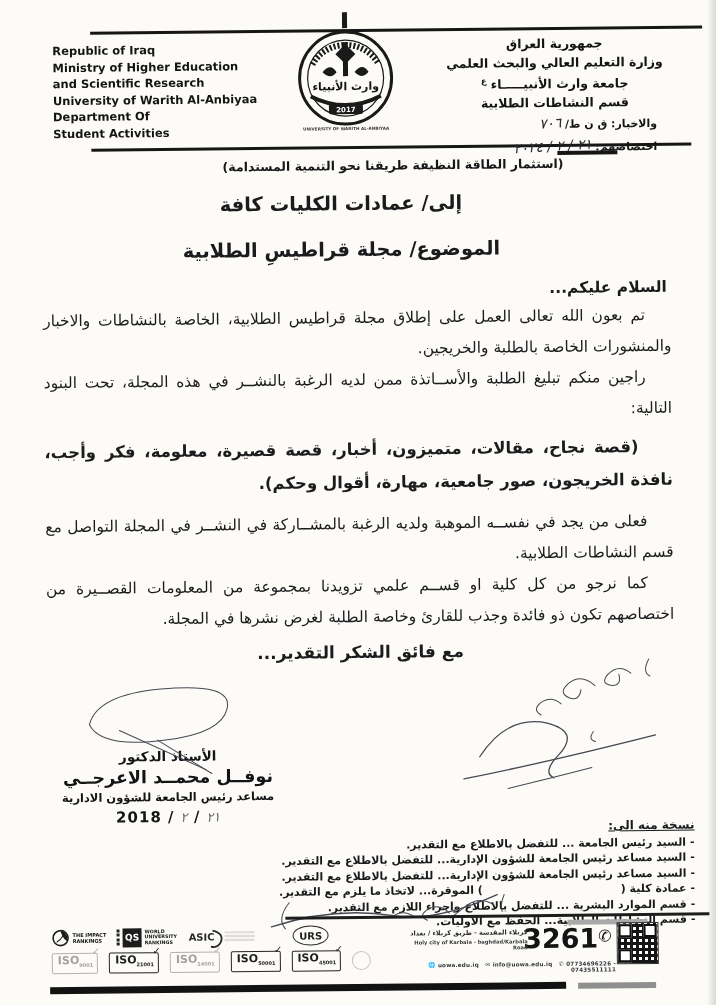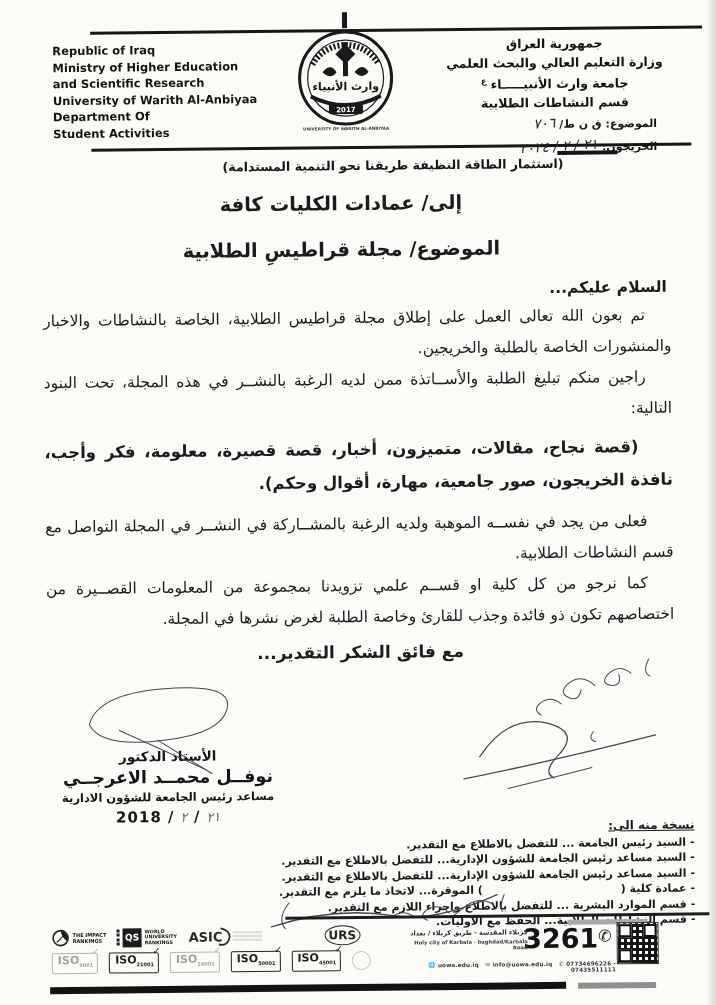--- a/index.html
+++ b/index.html
@@ -87,25 +87,25 @@
 
   .rank-row{position:absolute;left:46px;top:925px;display:flex;align-items:center;gap:10px;}
   .rank-impact{display:flex;align-items:center;gap:3px;}
   .rank-impact .txt{font-size:5px;font-weight:bold;line-height:6px;width:34px;color:#111;}
   .qs-group{display:flex;align-items:center;gap:3px;}
   .qs-dots{display:flex;flex-direction:column;gap:1.5px;}
   .qs-dots i{width:3px;height:3px;background:#222;}
   .qs-box{width:19px;height:19px;background:#1c1c1c;color:#fff;font-size:9px;font-weight:bold;
     display:flex;align-items:center;justify-content:center;}
   .wur-txt{font-size:4.8px;font-weight:bold;line-height:5.5px;width:34px;color:#161616;}
-  .asic{font-size:13px;font-weight:bold;color:#2a2a2a;position:relative;}
+  .asic{font-size:10px;font-weight:bold;color:#2a2a2a;position:relative;}
   .asic svg{position:absolute;right:-10px;top:-3px;}
   .faded-logo{width:30px;height:10px;background:repeating-linear-gradient(0deg,#d8d6d2 0 2px,#f4f3f0 2px 4px);opacity:.8;}
   .urs{width:34px;height:18px;border:1.6px solid #2c2c2c;border-radius:50%;
-    display:flex;align-items:center;justify-content:center;font-size:12px;font-weight:bold;color:#222;margin-left:52px;}
+    display:flex;align-items:center;justify-content:center;font-size:10px;font-weight:bold;color:#222;margin-left:28px;}
 
   .iso-row{position:absolute;left:46px;top:950px;display:flex;align-items:flex-start;gap:11px;}
   .iso-badge{position:relative;border:1.7px solid #232323;border-radius:2px;padding:1px 5px 2px 5px;
     font-size:11px;font-weight:bold;color:#1e1e1e;background:#fcfbf8;line-height:12px;}
   .iso-badge .num{font-size:5px;vertical-align:sub;margin-right:-1px;}
   .iso-badge .check{position:absolute;top:-8px;right:-3px;font-size:10px;}
   .iso-badge.faint{border-color:#b5b3ae;color:#a4a29d;}
   .iso-badge.faint .check{color:#b5b3ae;}
   .stamp-circle{width:17px;height:17px;border:1.4px solid #c7c5c0;border-radius:50%;margin-top:1px;}
 
@@ -167,25 +167,25 @@
 
     <div class="hdr-ar">
       <div>جمهورية العراق</div>
       <div>وزارة التعليم العالي والبحث العلمي</div>
       <div>
         <span>جامعة وارث الأنبيـــــاء</span>
         <span class="small-honorific">ع</span>
       </div>
       <div>قسم النشاطات الطلابية</div>
       <div class="numline">
-        <span>الموضوع: ق ن ط/</span>
+        <span>والاخبار: ق ن ط/</span>
         <span class="hw">٧٠٦</span>
       </div>
       <div class="numline">
-        <span>الخريجون:</span>
+        <span>اختصاصهم:</span>
         <span class="hw">٢١ / ٢ / ٢٠٢٤</span>
       </div>
     </div>
 
     <div class="slogan">(استثمار الطاقة النظيفة طريقنا نحو التنمية المستدامة)</div>
 
     <div class="to-line">إلى/ عمادات الكليات كافة</div>
     <div class="subject-line">الموضوع/ مجلة قراطيسِ الطلابية</div>
     <div class="greeting">السلام عليكم...</div>
 

